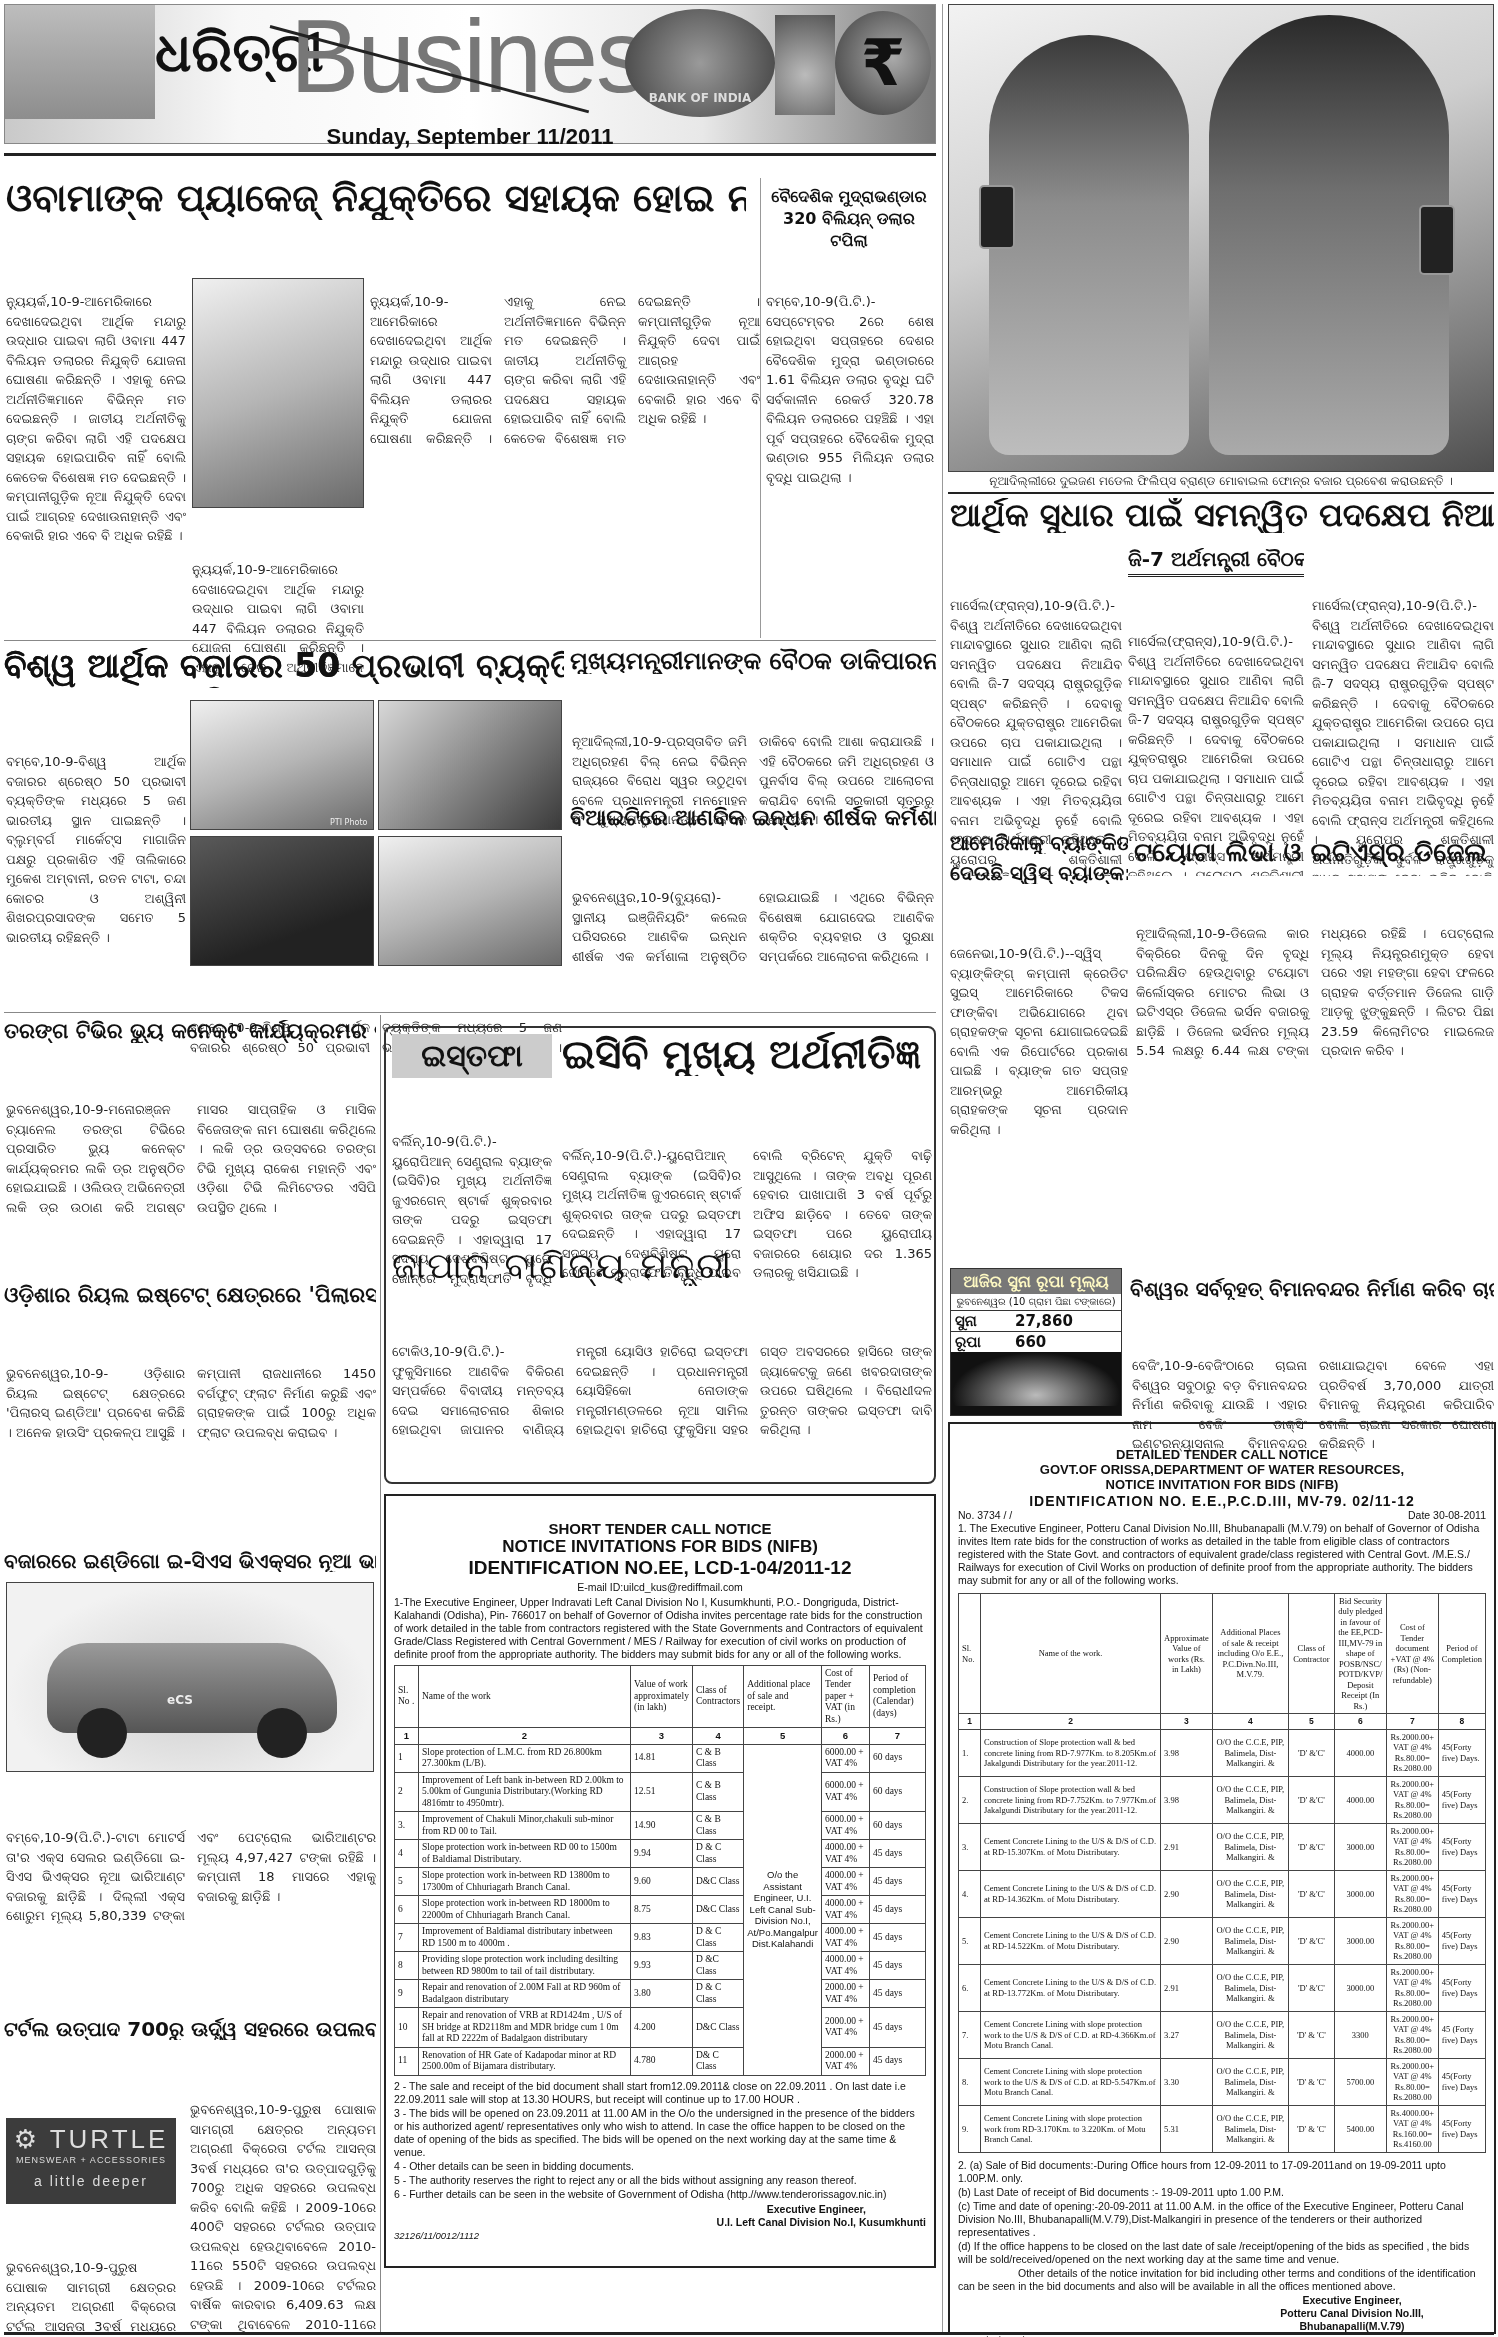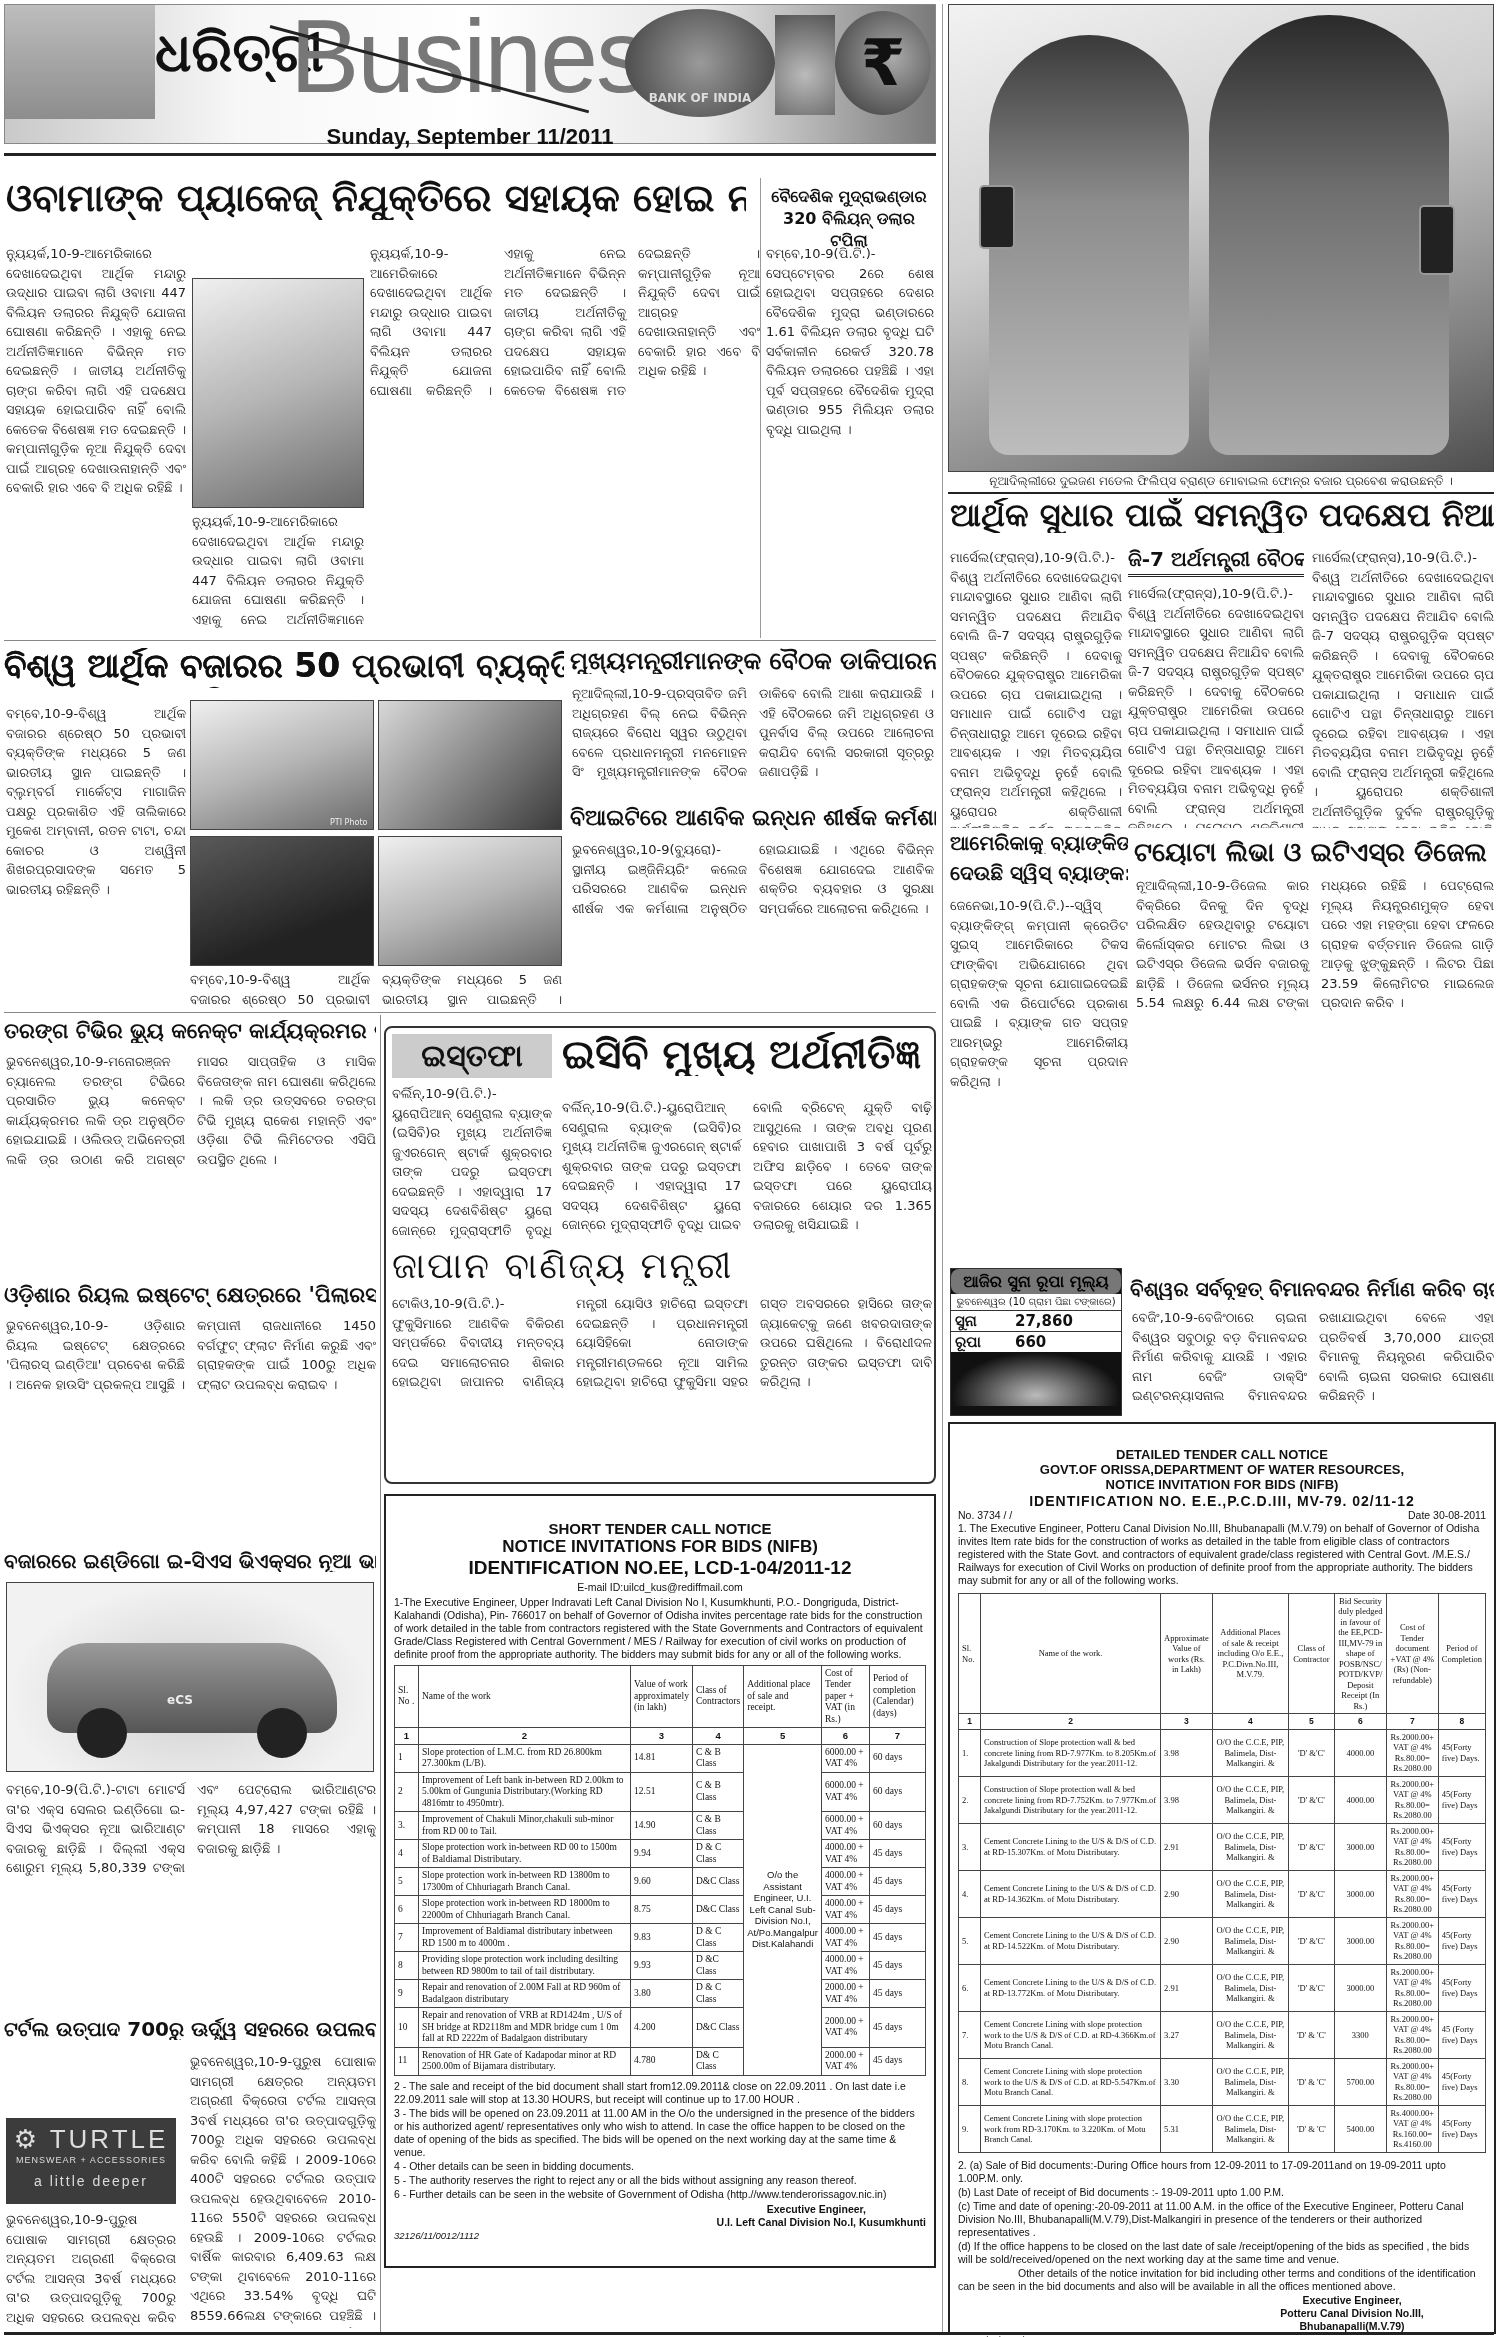--- a/index.html
+++ b/index.html
@@ -4,21 +4,21 @@
 <style>
   * { box-sizing: border-box; margin: 0; padding: 0; }
   html, body { width: 1498px; height: 2337px; background: #fff; overflow: hidden; }
   body { font-family: "DejaVu Sans", sans-serif; color: #111; position: relative; }
   .abs { position: absolute; }
   .photo { background: linear-gradient(135deg, #d8d8d8, #7a7a7a 60%, #3a3a3a); border: 1px solid #444; overflow: hidden; }
   .photo.light { background: linear-gradient(160deg, #f0f0f0, #b5b5b5 50%, #6a6a6a); }
   .photo.dark { background: linear-gradient(160deg, #5a5a5a, #222 70%); }
   .rule { background: #222; }
   .hl { font-family: "DejaVu Sans", sans-serif; font-weight: bold; line-height: 1.1; color: #111; white-space: nowrap; overflow: hidden; }
-  .body-text { font-size: 13px; line-height: 19.5px; color: #222; text-align: justify; overflow: hidden; }
+  .body-text { font-size: 13px; line-height: 19.5px; color: #222; text-align: justify; overflow: hidden; margin-top: 48px; }
   .cols3 { column-count: 3; column-gap: 12px; }
   .cols2 { column-count: 2; column-gap: 12px; }
   .caption { font-size: 12px; color: #222; text-align: center; }
   .boxed { border: 2px solid #333; border-radius: 8px; }
   .notice { border: 2px solid #222; padding: 24px 8px; font-family: "Liberation Sans", sans-serif; font-size: 10.5px; line-height: 13px; }
   .notice h3 { text-align: center; font-weight: bold; line-height: 1.15; }
   table.tender { width: 100%; border-collapse: collapse; font-family: "Liberation Serif", serif; font-size: 9.5px; line-height: 11.5px; }
   table.tender th, table.tender td { border: 1px solid #444; padding: 2px 3px; vertical-align: middle; }
   table.tender th { font-weight: normal; text-align: left; }
   table.tender tr.idx td { text-align: center; font-weight: bold; font-family: "Liberation Sans", sans-serif; }
@@ -256,21 +256,21 @@
 <div class="abs body-text" style="left:1312px;top:548px;width:182px;height:280px;">ମାର୍ସେଲ(ଫ୍ରାନ୍ସ),10-9(ପି.ଟି.)- ବିଶ୍ୱ ଅର୍ଥନୀତିରେ ଦେଖାଦେଇଥିବା ମାନ୍ଦାବସ୍ଥାରେ ସୁଧାର ଆଣିବା ଲାଗି ସମନ୍ୱିତ ପଦକ୍ଷେପ ନିଆଯିବ ବୋଲି ଜି-7 ସଦସ୍ୟ ରାଷ୍ଟ୍ରଗୁଡ଼ିକ ସ୍ପଷ୍ଟ କରିଛନ୍ତି । ଦେବାକୁ ବୈଠକରେ ଯୁକ୍ତରାଷ୍ଟ୍ର ଆମେରିକା ଉପରେ ଚାପ ପକାଯାଇଥିଲା । ସମାଧାନ ପାଇଁ ଗୋଟିଏ ପନ୍ଥା ଚିନ୍ତାଧାରାରୁ ଆମେ ଦୂରେଇ ରହିବା ଆବଶ୍ୟକ । ଏହା ମିତବ୍ୟୟିତା ବନାମ ଅଭିବୃଦ୍ଧି ନୁହେଁ ବୋଲି ଫ୍ରାନ୍ସ ଅର୍ଥମନ୍ତ୍ରୀ କହିଥିଲେ । ୟୁରୋପର ଶକ୍ତିଶାଳୀ ଅର୍ଥନୀତିଗୁଡ଼ିକ ଦୁର୍ବଳ ରାଷ୍ଟ୍ରଗୁଡ଼ିକୁ ଅଧିକ ସହାୟତା ଦେବା ଉଚିତ ବୋଲି ବ୍ୟାରୋଇନ୍ ଏକ ଖବରଦାତା ସମ୍ମିଳନୀରେ କହିଛନ୍ତି । ନୀତିନିର୍ଦ୍ଧାରଣକାରୀମାନେ ବର୍ତ୍ତମାନ ବଳିଷ୍ଠ କାର୍ଯ୍ୟାନୁଷ୍ଠାନ ନେବା ଉଚିତ ।</div>
 
 <div class="abs hl" style="left:950px;top:832px;width:178px;font-size:20px;">ଆମେରିକାକୁ ବ୍ୟାଙ୍କିଙ୍ଗ୍ ତଥ୍ୟ</div>
 <div class="abs hl" style="left:950px;top:862px;width:178px;font-size:20px;">ଦେଉଛି ସ୍ୱିସ୍ ବ୍ୟାଙ୍କ: ରିପୋର୍ଟ</div>
 <div class="abs body-text" style="left:950px;top:896px;width:178px;height:364px;">ଜେନେଭା,10-9(ପି.ଟି.)--ସ୍ୱିସ୍ ବ୍ୟାଙ୍କିଙ୍ଗ୍ କମ୍ପାନୀ କ୍ରେଡିଟ ସୁଇସ୍ ଆମେରିକାରେ ଟିକସ ଫାଙ୍କିବା ଅଭିଯୋଗରେ ଥିବା ଗ୍ରାହକଙ୍କ ସୂଚନା ଯୋଗାଇଦେଇଛି ବୋଲି ଏକ ରିପୋର୍ଟରେ ପ୍ରକାଶ ପାଇଛି । ବ୍ୟାଙ୍କ ଗତ ସପ୍ତାହ ଆରମ୍ଭରୁ ଆମେରିକୀୟ ଗ୍ରାହକଙ୍କ ସୂଚନା ପ୍ରଦାନ କରିଥିଲା ।</div>
 
 <div class="abs hl" style="left:1134px;top:838px;width:360px;font-size:26px;">ଟୟୋଟା ଲିଭା ଓ ଇଟିଏସ୍‌ର ଡିଜେଲ ଭର୍ସନ</div>
 <div class="abs body-text cols2" style="left:1136px;top:876px;width:358px;height:384px;">ନୂଆଦିଲ୍ଲୀ,10-9-ଡିଜେଲ କାର ବିକ୍ରିରେ ଦିନକୁ ଦିନ ବୃଦ୍ଧି ପରିଲକ୍ଷିତ ହେଉଥିବାରୁ ଟୟୋଟା କିର୍ଲୋସ୍କର ମୋଟର ଲିଭା ଓ ଇଟିଏସ୍‌ର ଡିଜେଲ ଭର୍ସନ ବଜାରକୁ ଛାଡ଼ିଛି । ଡିଜେଲ ଭର୍ସନର ମୂଲ୍ୟ 5.54 ଲକ୍ଷରୁ 6.44 ଲକ୍ଷ ଟଙ୍କା ମଧ୍ୟରେ ରହିଛି । ପେଟ୍ରୋଲ ମୂଲ୍ୟ ନିୟନ୍ତ୍ରଣମୁକ୍ତ ହେବା ପରେ ଏହା ମହଙ୍ଗା ହେବା ଫଳରେ ଗ୍ରାହକ ବର୍ତ୍ତମାନ ଡିଜେଲ ଗାଡ଼ି ଆଡ଼କୁ ଝୁଙ୍କୁଛନ୍ତି । ଲିଟର ପିଛା 23.59 କିଲୋମିଟର ମାଇଲେଜ ପ୍ରଦାନ କରିବ ।</div>
 
 <div class="abs" style="left:950px;top:1268px;width:172px;height:148px;border:1px solid #333;background:#111;">
-  <div style="background:#777;color:#000000;font-size:16px;font-weight:bold;text-align:center;padding:3px 0;border-radius:8px;">ଆଜିର ସୁନା ରୂପା ମୂଲ୍ୟ</div>
+  <div style="background:#777;color:#fef9c3;font-size:16px;font-weight:bold;text-align:center;padding:3px 0;">ଆଜିର ସୁନା ରୂପା ମୂଲ୍ୟ</div>
   <div style="background:#fff;font-size:10px;text-align:center;padding:2px 0;border-bottom:1px solid #333;">ଭୁବନେଶ୍ୱର (10 ଗ୍ରାମ ପିଛା ଟଙ୍କାରେ)</div>
   <div style="display:flex;background:#fff;border-bottom:1px solid #333;font-size:15px;font-weight:bold;padding:1px 4px;">
     <span style="width:60px;">ସୁନା</span>
     <span>27,860</span>
   </div>
   <div style="display:flex;background:#fff;font-size:15px;font-weight:bold;padding:1px 4px;">
     <span style="width:60px;">ରୂପା</span>
     <span>660</span>
   </div>
   <div style="height:54px;background:radial-gradient(ellipse at 50% 80%,#bbb,#111 70%);"></div>

